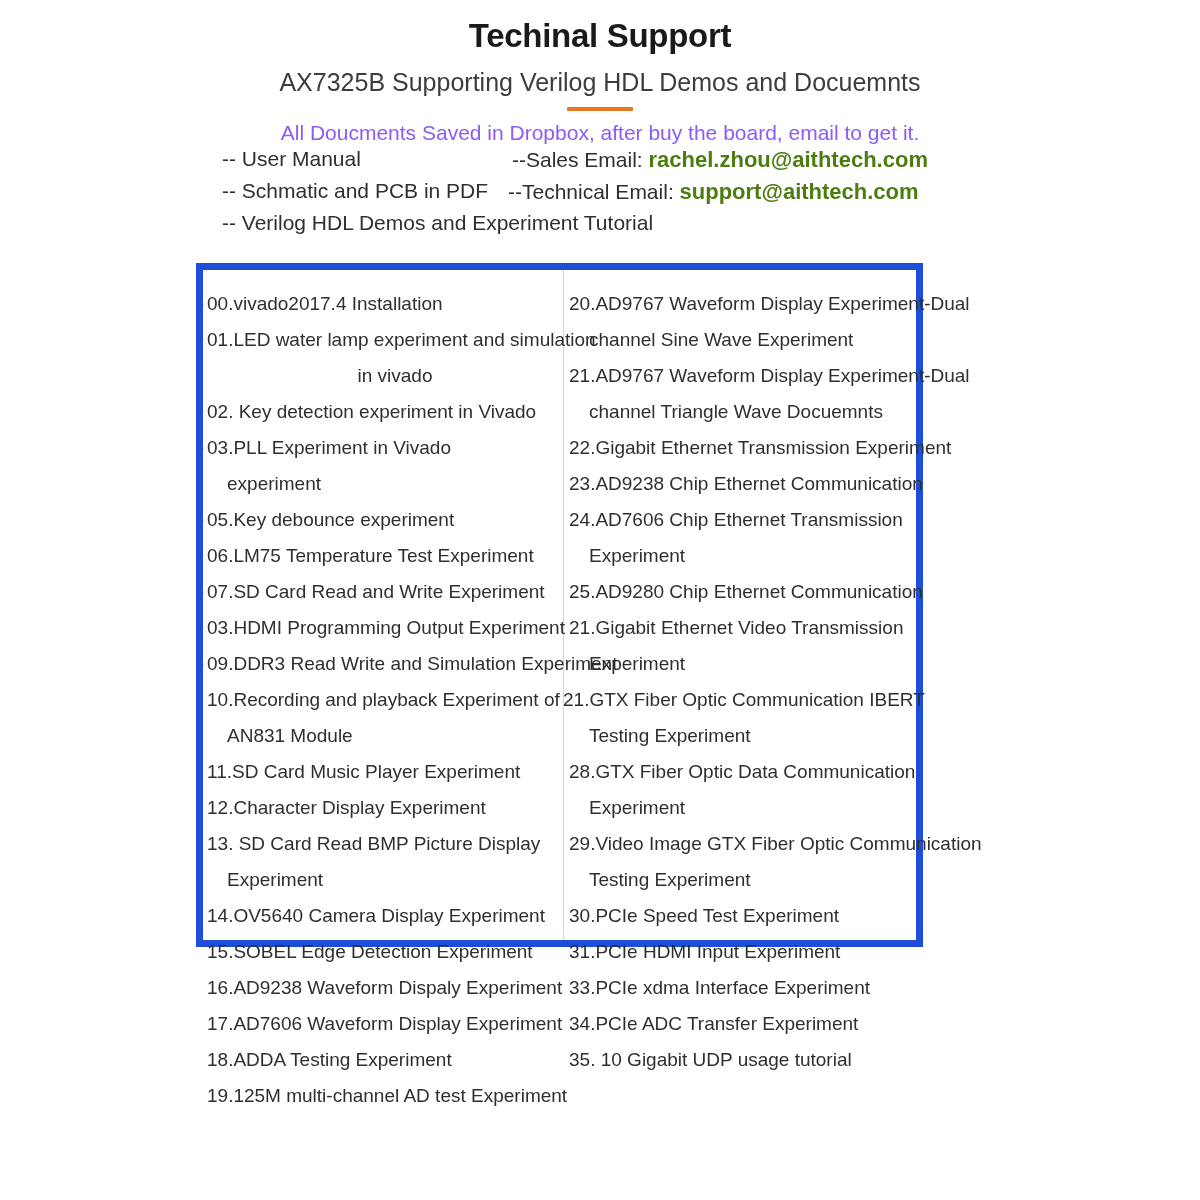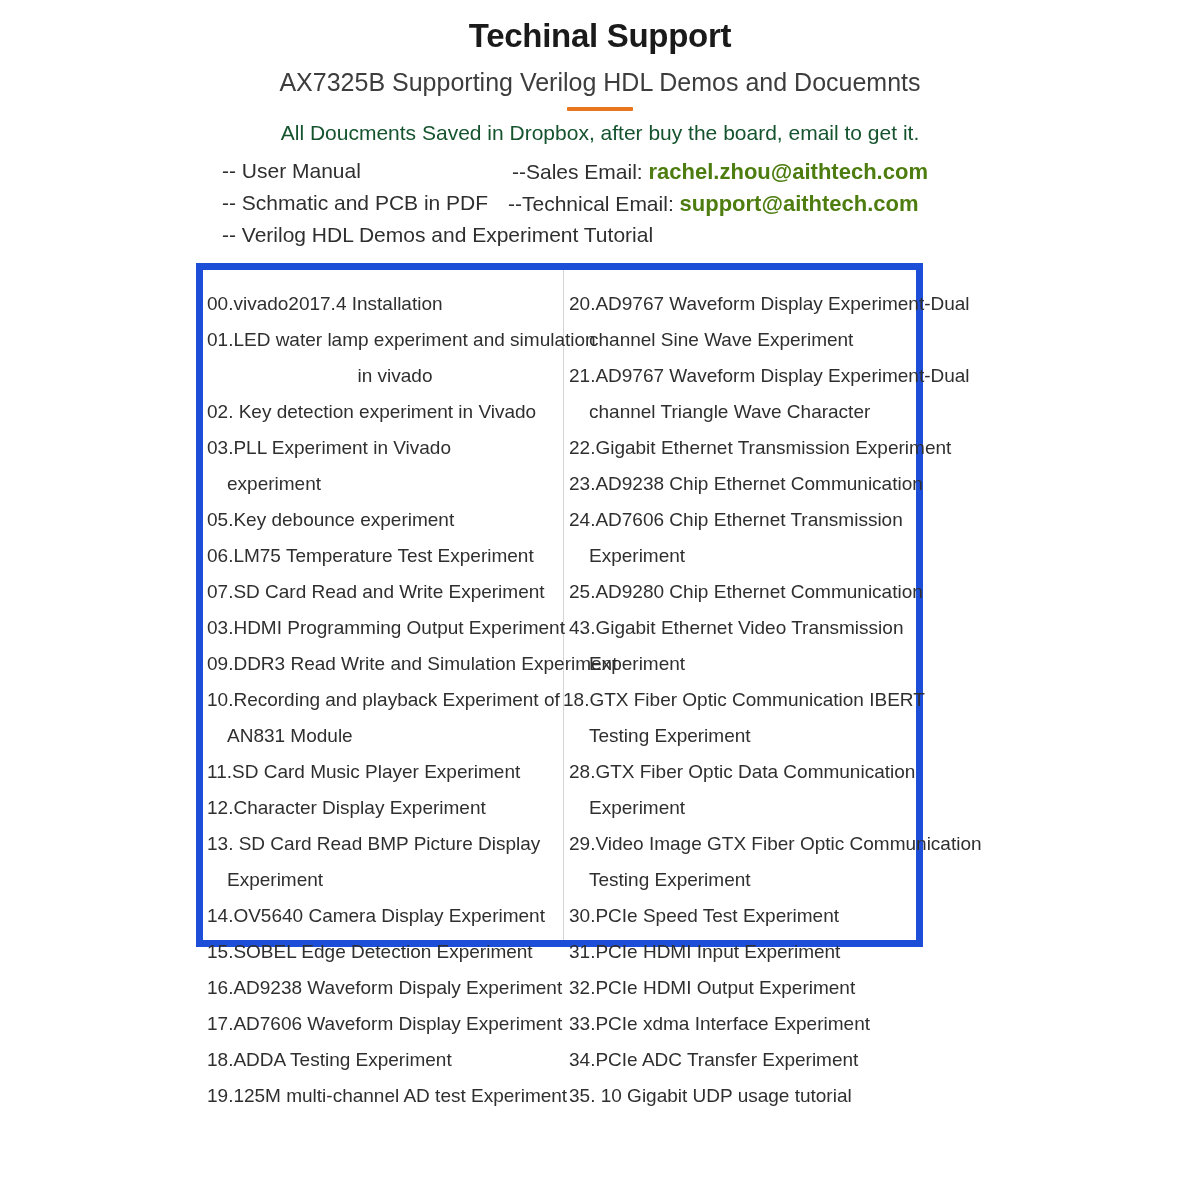--- a/index.html
+++ b/index.html
@@ -48,29 +48,29 @@
     margin-top: 10px;
   }
   .divider {
     width: 66px;
     height: 4px;
     background: #e8761e;
     border-radius: 1px;
   }
   .tagline {
     font-size: 21px;
-    color: #14532d;
+    color: #8b5cf6;
     margin: 9px 0 0 0;
     line-height: 1.2;
   }
 
   
   .contact {
     position: relative;
-    margin-top: 14px;
+    margin-top: 2px;
     height: 108px;
   }
   .crow {
     position: absolute;
     left: 0;
     width: 100%;
     height: 32px;
     font-size: 21px;
     color: #2f2f2f;
     white-space: nowrap;
@@ -212,37 +212,36 @@
           <li class="item" style="overflow: visible;">18.ADDA Testing Experiment</li>
           <li class="item" style="overflow: visible;">19.125M multi-channel AD test Experiment</li>
         </ul>
     </div>
 
     <div class="col col-right">
       <ul class="list list-right" id="list-right">
           <li class="item" style="overflow: visible;">20.AD9767 Waveform Display Experiment-Dual</li>
           <li class="item indent" style="overflow: visible;">channel Sine Wave Experiment</li>
           <li class="item" style="overflow: visible;">21.AD9767 Waveform Display Experiment-Dual</li>
-          <li class="item indent" style="overflow: visible;">channel Triangle Wave Character</li>
+          <li class="item indent" style="overflow: visible;">channel Triangle Wave Docuemnts</li>
           <li class="item" style="overflow: visible;">22.Gigabit Ethernet Transmission Experiment</li>
           <li class="item" style="overflow: visible;">23.AD9238 Chip Ethernet Communication</li>
           <li class="item" style="overflow: visible;">24.AD7606 Chip Ethernet Transmission</li>
           <li class="item indent" style="overflow: visible;">Experiment</li>
           <li class="item" style="overflow: visible;">25.AD9280 Chip Ethernet Communication</li>
-          <li class="item" style="overflow: visible;">43.Gigabit Ethernet Video Transmission</li>
-          <li class="item indent" style="overflow: visible;">Experiment</li>
-          <li class="item neg" style="overflow: visible;">18.GTX Fiber Optic Communication IBERT</li>
+          <li class="item" style="overflow: visible;">21.Gigabit Ethernet Video Transmission</li>
+          <li class="item indent" style="overflow: visible;">Experiment</li>
+          <li class="item neg" style="overflow: visible;">21.GTX Fiber Optic Communication IBERT</li>
           <li class="item indent" style="overflow: visible;">Testing Experiment</li>
           <li class="item" style="overflow: visible;">28.GTX Fiber Optic Data Communication</li>
           <li class="item indent" style="overflow: visible;">Experiment</li>
           <li class="item" style="overflow: visible;">29.Video Image GTX Fiber Optic Communication</li>
           <li class="item indent" style="overflow: visible;">Testing Experiment</li>
           <li class="item" style="overflow: visible;">30.PCIe Speed Test Experiment</li>
           <li class="item" style="overflow: visible;">31.PCIe HDMI Input Experiment</li>
-          <li class="item" style="overflow: visible;">32.PCIe HDMI Output Experiment</li>
           <li class="item" style="overflow: visible;">33.PCIe xdma Interface Experiment</li>
           <li class="item" style="overflow: visible;">34.PCIe ADC Transfer Experiment</li>
           <li class="item" style="overflow: visible;">35. 10 Gigabit UDP usage tutorial</li>
         </ul>
     </div>
   </div>
 
 </div>
 
 </body></html>

